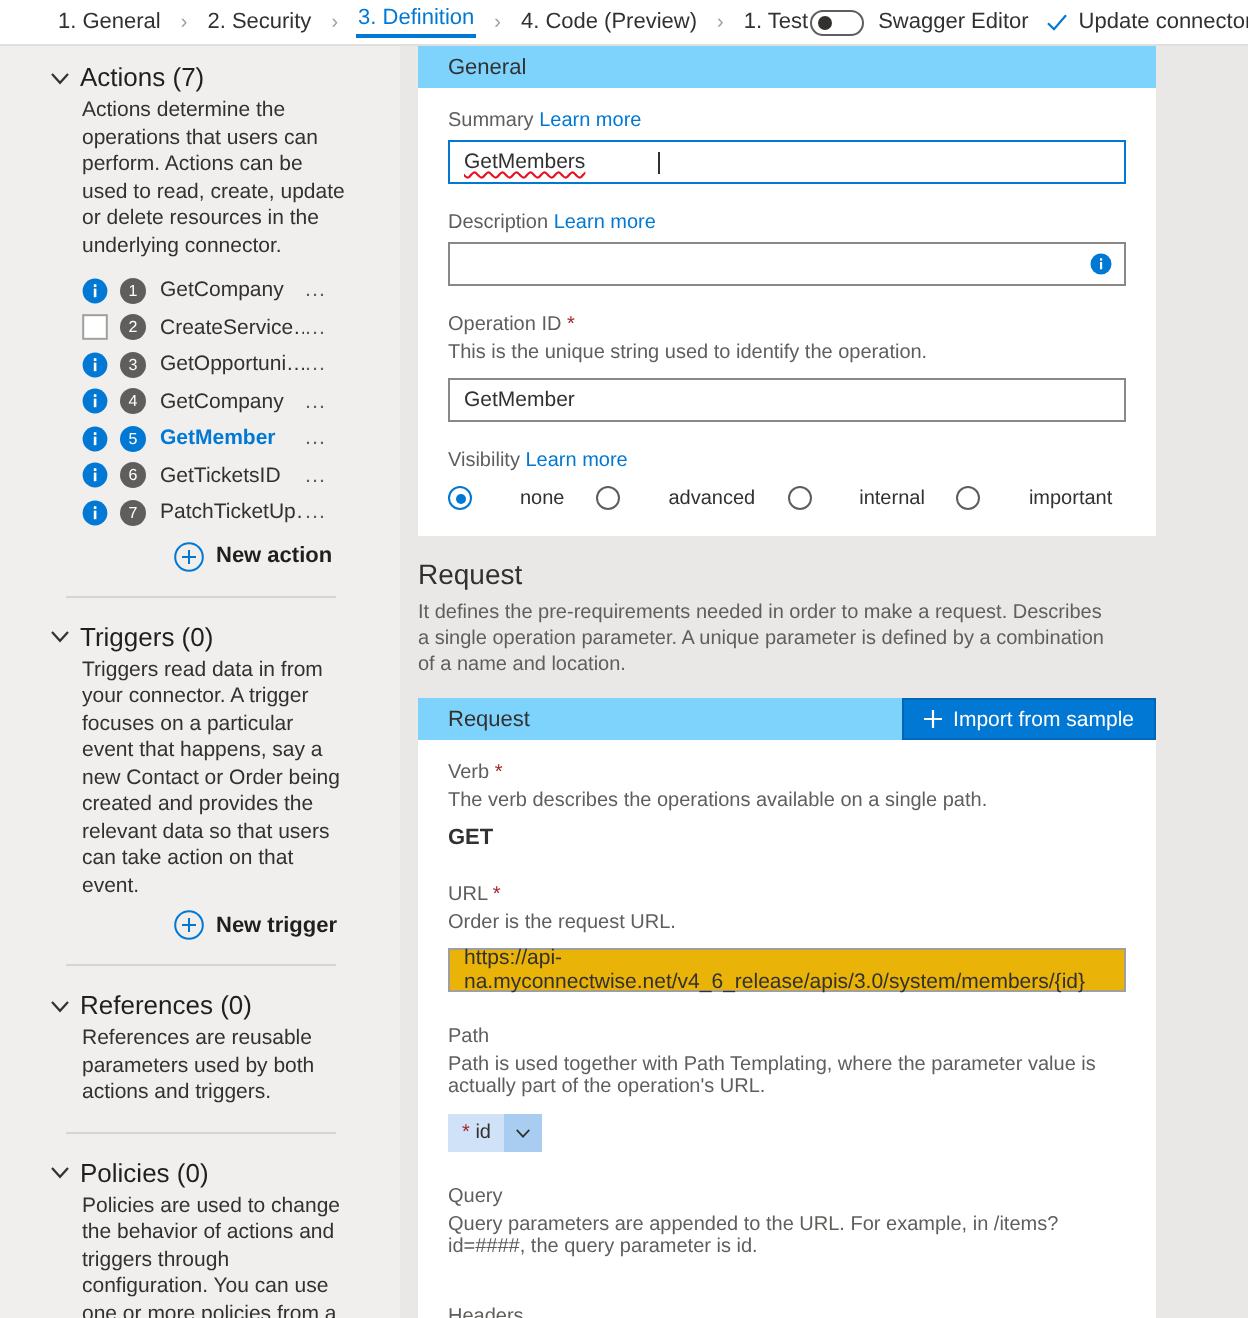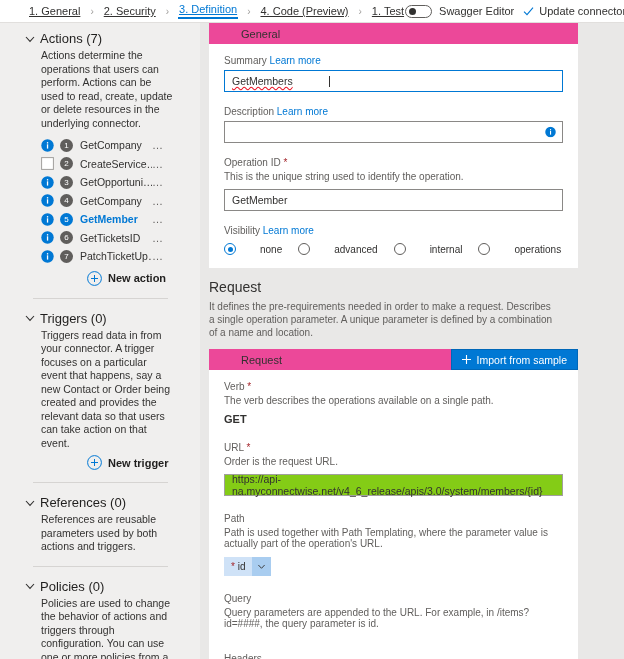--- a/index.html
+++ b/index.html
@@ -26,21 +26,20 @@
     align-items: center;
     padding-left: 28px;
     box-sizing: border-box;
     white-space: nowrap;
   }
   .step {
     font-size: 11px;
     color: #323130;
     padding: 0 1px;
     cursor: pointer;
-    text-decoration: underline;
   }
   .step.active {
     color: #0078d4;
     border-bottom: 2px solid #0078d4;
     padding-bottom: 2px;
   }
   .step-sep {
     color: #a19f9d;
     margin: 0 9px;
     font-size: 10px;
@@ -177,25 +176,25 @@
     overflow: hidden;
   }
   .white-panel {
     position: absolute;
     left: 9px;
     width: 369px;
     background: #ffffff;
     box-sizing: border-box;
   }
   .band {
-    background: #ec4899;
+    background: #7dd3fc;
     height: 21px;
     display: flex;
     align-items: center;
-    padding-left: 32px;
+    padding-left: 15px;
     font-size: 11px;
     color: #323130;
     box-sizing: border-box;
   }
   .band.withbtn { justify-content: space-between; padding-right: 0; }
   .panel-body { padding: 11px 15px 12px 15px; }
 
   .fld-label {
     font-size: 10px; color: #605e5c; margin-bottom: 4px;
   }
@@ -212,21 +211,21 @@
     background: #ffffff;
     box-sizing: border-box;
     display: flex;
     align-items: center;
     padding: 0 7px;
     font-size: 10.5px;
     color: #323130;
     position: relative;
   }
   .txtbox.focused { border: 1px solid #0078d4; gap: 36px; }
-  .txtbox.readonly { background: #84cc16; border: 1px solid #a19f9d; }
+  .txtbox.readonly { background: #eab308; border: 1px solid #a19f9d; }
   .spell {
     text-decoration: underline;
     text-decoration-color: #e81123;
     text-decoration-style: wavy;
     text-decoration-skip-ink: none;
   }
   .caret {
     display: inline-block;
     width: 1px; height: 11px;
     background: #323130;
@@ -516,21 +515,21 @@
           <span class="radio-item">
             <span class="radio"></span>
             <span class="radio-label">advanced</span>
           </span>
           <span class="radio-item">
             <span class="radio"></span>
             <span class="radio-label">internal</span>
           </span>
           <span class="radio-item">
             <span class="radio"></span>
-            <span class="radio-label">operations</span>
+            <span class="radio-label">important</span>
           </span>
         </div>
       </div>
     </div>
 
     <div style="position:absolute; top:256px; left:9px; width:369px;">
       <div class="sec2-title">Request</div>
       <div class="sec2-desc">It defines the pre-requirements needed in order to make a request. Describes a single operation parameter. A unique parameter is defined by a combination of a name and location.</div>
     </div>
 

